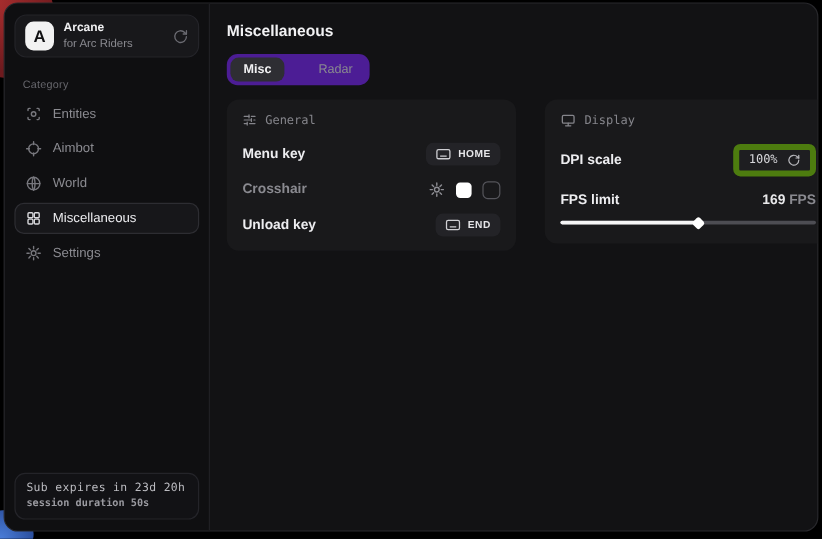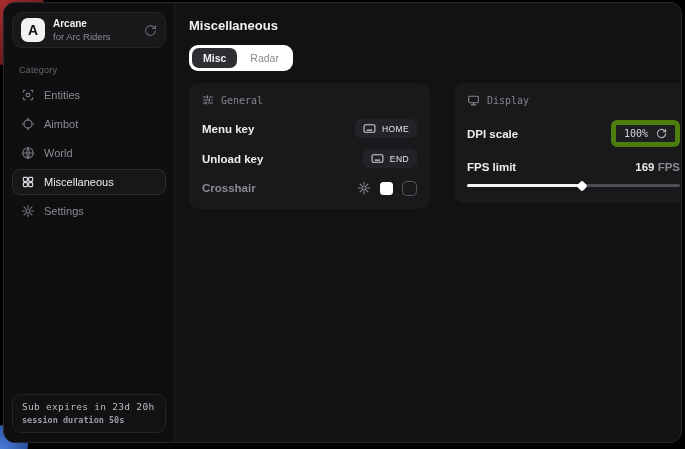--- a/index.html
+++ b/index.html
@@ -74,44 +74,44 @@
     background: #121215;
     padding: 6px 9px 7px 9px;
   }
   .footer-line1 { font-family: "DejaVu Sans Mono", monospace; font-size: 9.5px; color: #bcbcc1; letter-spacing: 0.3px; }
   .footer-line2 { font-family: "DejaVu Sans Mono", monospace; font-size: 8.5px; font-weight: bold; color: #9a9aa0; margin-top: 3px; }
   
   .main { flex: 1; padding: 15px 14px; display: flex; flex-direction: column; }
   .page-title { font-size: 13px; font-weight: bold; color: #f2f2f4; }
   .tabs {
     margin-top: 12px; align-self: flex-start;
-    display: inline-flex; gap: 2px;
-    background: #ffffff; border-radius: 9px; padding: 3px;
+    display: inline-flex; gap: 17px;
+    background: #4c1d95; border-radius: 9px; padding: 3px;
   }
   .tab { padding: 4px 11px; border-radius: 7px; font-size: 10.5px; color: #8a8a90; cursor: default; }
   .tab.selected { background: #2e2e33; color: #f0f0f2; font-weight: 600; }
   .cards { display: flex; gap: 24px; margin-top: 12px; align-items: flex-start; }
   .card { background: #19191b; border-radius: 10px; padding: 11px 13px 12px 13px; }
   .card.general { width: 241px; }
   .card.display { width: 239px; }
   .card-header {
     display: flex; align-items: center; gap: 7px;
     color: #85858b; font-family: "DejaVu Sans Mono", monospace; font-size: 10px;
     margin-bottom: 13px;
   }
   .card-header .hdr-icon { display: flex; color: #85858b; }
   .row { display: flex; align-items: center; justify-content: space-between; margin-bottom: 11px; min-height: 18px; }
   .row:last-child { margin-bottom: 0; }
   .row-label { font-size: 11.5px; font-weight: 600; color: #ededf0; }
   .row-label.muted { color: #8a8a90; }
   .keybind-btn {
-    display: inline-flex; align-items: flex-end; gap: 6px;
+    display: inline-flex; align-items: flex-start; gap: 6px;
     background: #232327; border-radius: 6px;
     padding: 4px 8px;
-    color: #e6e6e9; font-size: 8.5px; font-weight: normal; letter-spacing: 0.4px;
+    color: #e6e6e9; font-size: 8.5px; font-weight: bold; letter-spacing: 0.4px;
     cursor: default;
   }
   .keybind-btn .kb-icon { display: flex; color: #cfcfd3; }
   .crosshair-controls { display: flex; align-items: center; gap: 9px; }
   .gear-btn { display: flex; color: #8d8d93; cursor: default; }
   .color-swatch { width: 13px; height: 13px; background: #ffffff; border-radius: 3.5px; cursor: default; }
   .checkbox { width: 15px; height: 15px; border: 1.5px solid #55555b; border-radius: 4.5px; background: transparent; cursor: default; }
   .dpi-btn {
     display: inline-flex; align-items: center; gap: 8px;
     background: #1e1e21; border: 5px solid #4d7c0f; border-radius: 6px;
@@ -250,45 +250,45 @@
               <svg width="13" height="11" viewBox="0 0 24 20" fill="none" stroke="currentColor" stroke-width="2" stroke-linejoin="round">
                   <rect x="2" y="3" width="20" height="14" rx="2.5"></rect>
                   <path d="M7 13h10"></path>
                 </svg>
             </span>
             <span>HOME</span>
           </span>
         </div>
 
         <div class="row">
-          <span class="row-label">Unload key</span>
-          <span class="keybind-btn">
-            <span class="kb-icon">
-              <svg width="13" height="11" viewBox="0 0 24 20" fill="none" stroke="currentColor" stroke-width="2" stroke-linejoin="round">
-                  <rect x="2" y="3" width="20" height="14" rx="2.5"></rect>
-                  <path d="M7 13h10"></path>
-                </svg>
-            </span>
-            <span>END</span>
-          </span>
-        </div>
-
-        <div class="row">
           <span class="row-label muted">Crosshair</span>
           <span class="crosshair-controls">
             <span class="gear-btn">
               <svg width="14" height="14" viewBox="0 0 24 24" fill="none" stroke="currentColor" stroke-width="2" stroke-linecap="round">
                   <circle cx="12" cy="12" r="3.4"></circle>
                   <path d="M12 2.5v3.2M12 18.3v3.2M2.5 12h3.2M18.3 12h3.2M5.3 5.3l2.2 2.2M16.5 16.5l2.2 2.2M18.7 5.3l-2.2 2.2M7.5 16.5l-2.2 2.2"></path>
                 </svg>
             </span>
             <span class="color-swatch" style="background: rgb(255, 255, 255);"></span>
             <span class="checkbox"></span>
           </span>
         </div>
+
+        <div class="row">
+          <span class="row-label">Unload key</span>
+          <span class="keybind-btn">
+            <span class="kb-icon">
+              <svg width="13" height="11" viewBox="0 0 24 20" fill="none" stroke="currentColor" stroke-width="2" stroke-linejoin="round">
+                  <rect x="2" y="3" width="20" height="14" rx="2.5"></rect>
+                  <path d="M7 13h10"></path>
+                </svg>
+            </span>
+            <span>END</span>
+          </span>
+        </div>
       </div>
 
       <div class="card display">
         <div class="card-header">
           <span class="hdr-icon">
             <svg width="13" height="13" viewBox="0 0 24 24" fill="none" stroke="currentColor" stroke-width="2" stroke-linecap="round" stroke-linejoin="round">
                 <rect x="3" y="4" width="18" height="12" rx="2"></rect>
                 <path d="M8 20h8M12 16v4"></path>
               </svg>
           </span>

